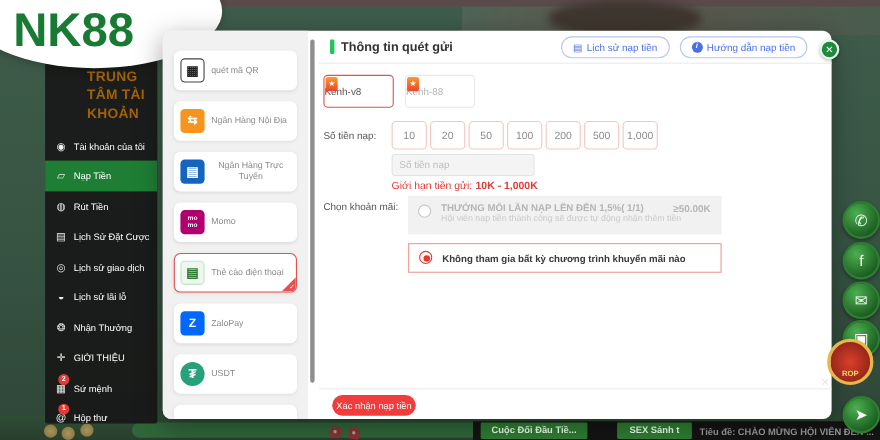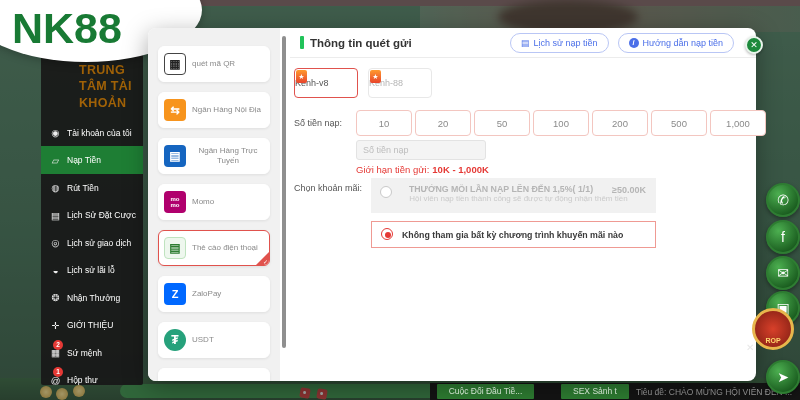--- a/index.html
+++ b/index.html
@@ -93,32 +93,32 @@
   .tab { position:relative; width:64px; height:30px; border:1px solid #e8e8e8; border-radius:4px;
     background:#fff; font-size:9px; color:#b5b5b5; display:flex; align-items:center;
     justify-content:flex-start; cursor:pointer; }
   .tab.selected { border-color:#e0524d; color:#555; }
   .tab-badge { position:absolute; left:1px; top:1px; width:11px; height:13px; border-radius:2px;
     background:linear-gradient(180deg,#ff9a2e,#e8442c); color:#fff; font-size:7px;
     line-height:13px; text-align:center; }
 
   .field-label { position:absolute; left:4px; font-size:9px; color:#555; }
   .amounts { position:absolute; left:66px; top:82px; display:flex; gap:3px; }
-  .amt-btn { width:56px; height:26px; border:1px solid #f3c6c0; border-radius:4px; background:#fff;
+  .amt-btn { width:32px; height:26px; border:1px solid #f3c6c0; border-radius:4px; background:#fff;
     color:#8a8a8a; font-size:9.5px; display:flex; align-items:center; justify-content:center;
     cursor:pointer; }
   .amt-input { position:absolute; left:66px; top:112px; width:130px; height:20px;
     background:#f4f4f4; border:1px solid #e3e3e3; border-radius:3px; font-size:9px;
     color:#555; padding:0 6px; font-family:"Liberation Sans", sans-serif; }
   .amt-input::placeholder { color:#bdbdbd; }
   .limit { position:absolute; left:66px; top:136px; font-size:9.5px; color:#e53935; }
   .limit b { font-weight:bold; margin-left:3px; }
 
   .promos { position:absolute; left:81px; top:150px; width:285px; }
-  .promo { position:relative; border-radius:0; padding:6px 20px 5px 30px; cursor:pointer;text-align:center; }
+  .promo { position:relative; border-radius:0; padding:6px 20px 5px 30px; cursor:pointer; }
   .promo.disabled { background:#f1f1f1; height:35px; margin-bottom:8px; }
   .promo.selected { background:#fff; border:1px solid #ef9a93; height:27px; margin-top:8px;
     display:flex; align-items:center; }
   .radio { position:absolute; left:9px; top:8px; width:12px; height:12px; border-radius:50%;
     border:1.5px solid #c9c9c9; background:#fff; }
   .promo.selected .radio { top:6px; border-color:#e53935; }
   .radio.on::after { content:""; position:absolute; left:2.5px; top:2.5px; width:6px; height:6px;
     border-radius:50%; background:#e53935; }
   .promo-title { font-size:8.8px; font-weight:bold; color:#b5b5b5; white-space:nowrap;
     overflow:hidden; max-width:200px; }
@@ -142,21 +142,21 @@
     display:flex; align-items:center; justify-content:center; cursor:pointer; }
   .gold-badge { position:absolute; left:752px; top:308px; width:42px; height:42px; z-index:5;
     border-radius:50%; background:radial-gradient(#d8402a,#7e1d12); border:3px solid #e8b64c;
     color:#ffd76e; font-size:7px; font-weight:bold; display:flex; align-items:flex-end;
     justify-content:center; padding-bottom:3px; }
   .float-x { position:absolute; left:746px; top:342px; z-index:6; color:#e8e8e8;
     font-size:10px; cursor:pointer; }
 
   
   .bottom-strip { position:absolute; left:430px; right:0; bottom:0; height:17px; z-index:4;
-    background:#141414; display:flex; align-items:center; }
+    background:#141414; display:flex; align-items:center;font-weight:bold; }
   .tile-label { height:15px; background:#2e7d32; color:#eaffea; font-size:8.5px;
     line-height:15px; text-align:center; border-radius:1px; cursor:pointer;
     white-space:nowrap; overflow:hidden; }
   .tile-1 { width:97px; margin-left:7px; }
   .tile-2 { width:68px; margin-left:27px; }
   .marquee { flex:1; color:#9a9a9a; font-size:8.5px; padding-left:7px; white-space:nowrap;
     overflow:hidden; }
 </style>
 </head>
 <body>
@@ -312,20 +312,23 @@
         <div class="promo-title">THƯỞNG MỖI LẦN NẠP LÊN ĐẾN 1,5%( 1/1)</div>
         <div class="promo-sub">Hội viên nạp tiền thành công sẽ được tự động nhận thêm tiền</div>
         <span class="promo-amt">≥50.00K</span>
       </div>
       <div class="promo selected">
         <span class="radio on"></span>
         <div class="promo-title">Không tham gia bất kỳ chương trình khuyến mãi nào</div>
       </div>
     </div>
 
+    <div class="panel-footer">
+      <button class="submit-btn">Xác nhận nạp tiền</button>
+    </div>
   </div>
 
   <div class="close-btn">✕</div>
 </div>
 
 <div class="float-col">
   <div class="fbtn" style="left:766px;top:183px">
       <span>✆</span>
     </div>
   <div class="fbtn" style="left:766px;top:220px">

